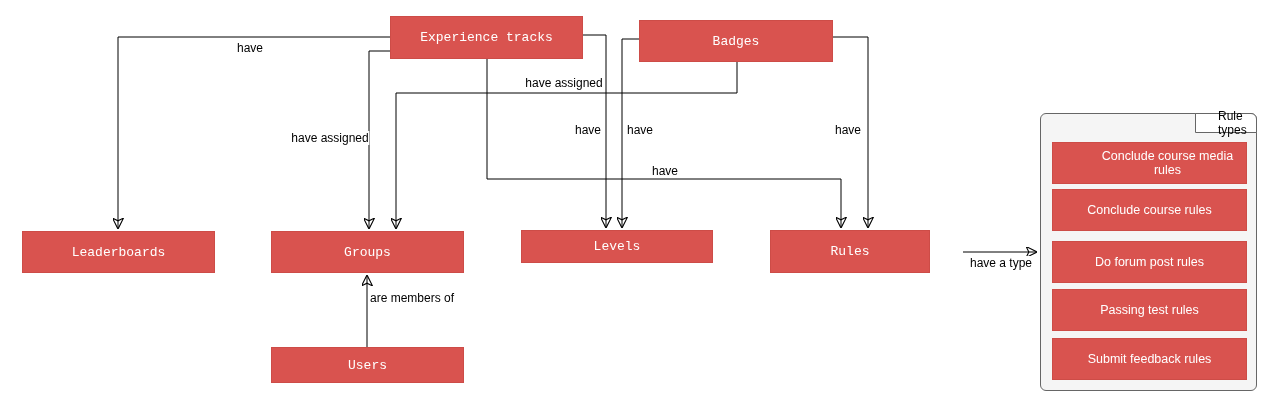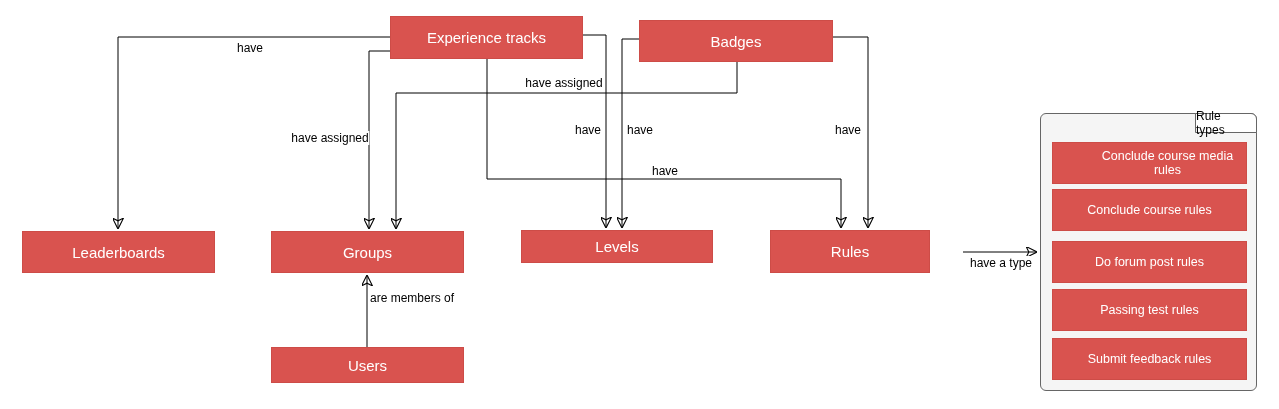--- a/index.html
+++ b/index.html
@@ -25,25 +25,26 @@
     fill: none;
     stroke: #000000;
     stroke-width: 1;
   }
   .node {
     position: absolute;
     background: #d9534f;
     border: 1px solid #cd4c47;
     box-sizing: border-box;
     color: #ffffff;
-    font-size: 15px;
+    font-size: 13px;
     display: flex;
     align-items: center;
     justify-content: center;
     text-align: center;
+    font-family: Liberation Mono, monospace;
   }
   .edge-label {
     position: absolute;
     transform: translate(-50%, -50%);
     background: #ffffff;
     color: #000000;
     font-size: 12px;
     line-height: 14px;
     white-space: nowrap;
     padding: 0 1px;
@@ -68,20 +69,21 @@
     background: #ffffff;
     border: 1px solid #666666;
     border-top-right-radius: 6px;
     box-sizing: border-box;
     display: flex;
     align-items: center;
     justify-content: flex-end;
     padding-right: 4px;
     font-size: 12px;
     color: #000000;
+    padding-left: 22px;
   }
   .panel-item {
     position: absolute;
     left: 11px;
     width: 195px;
     height: 42px;
     background: #d9534f;
     border: 1px solid #cd4c47;
     box-sizing: border-box;
     color: #ffffff;

